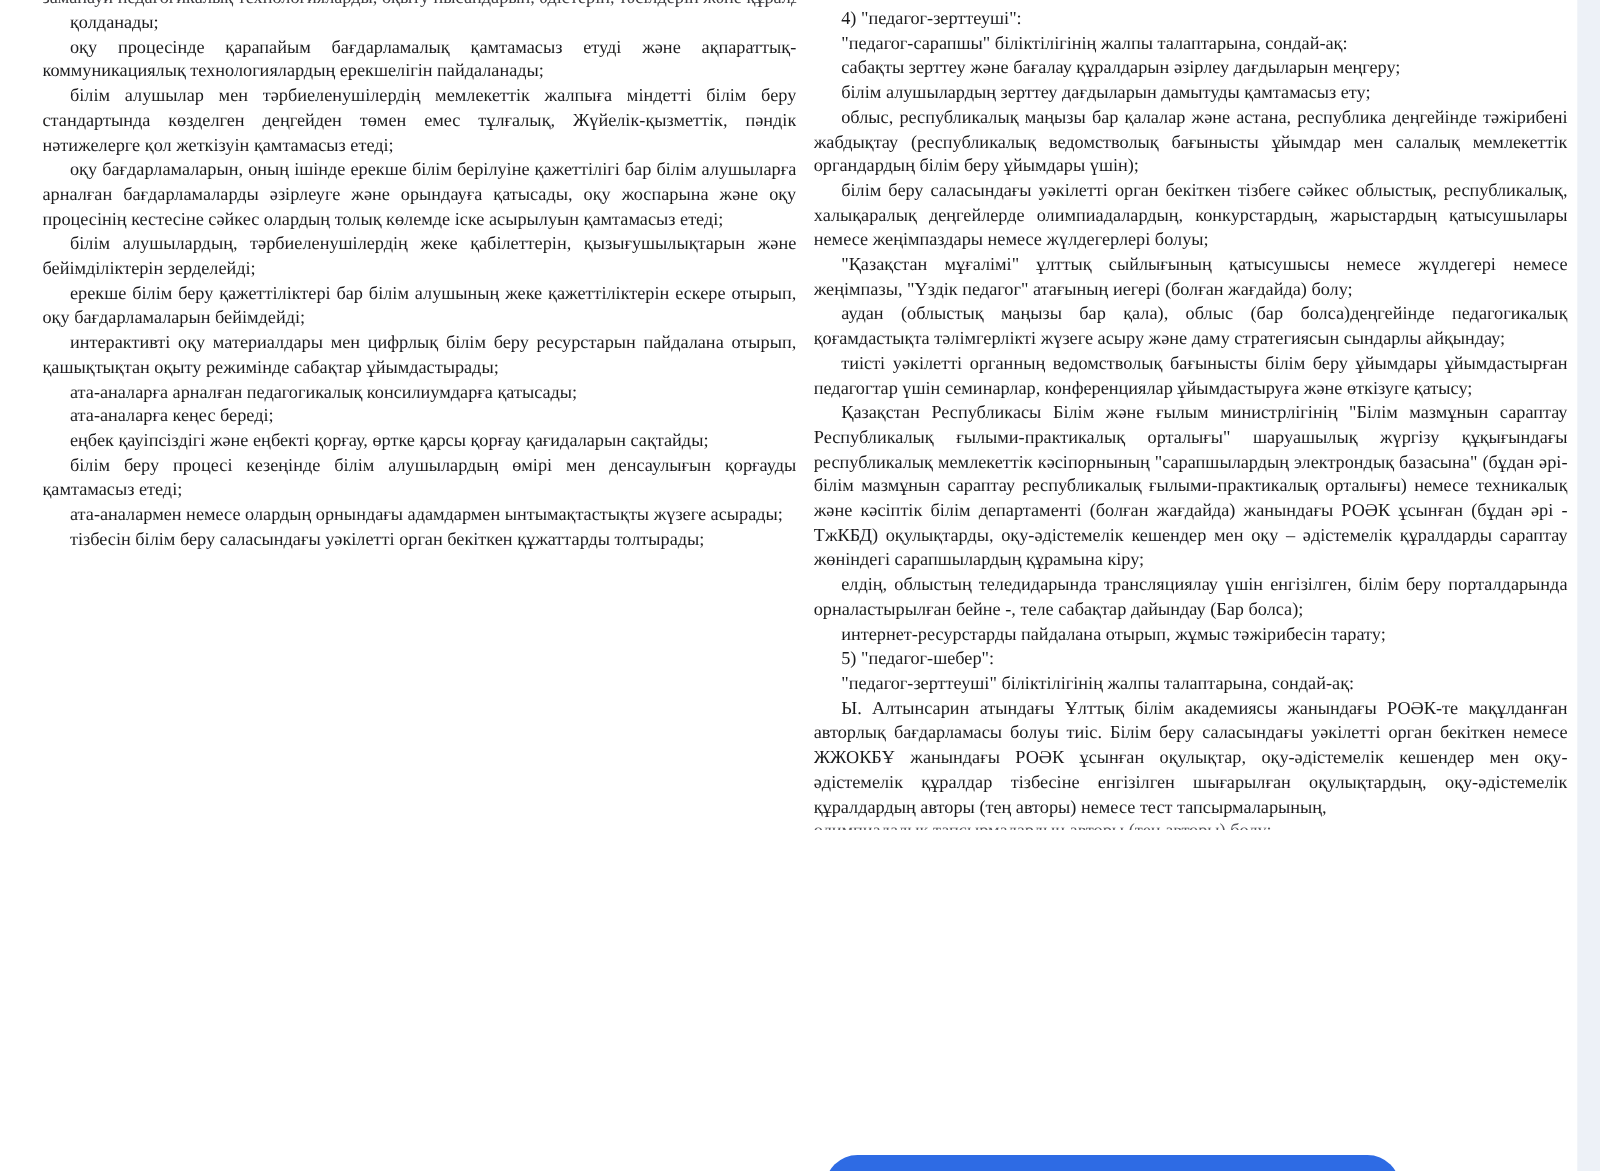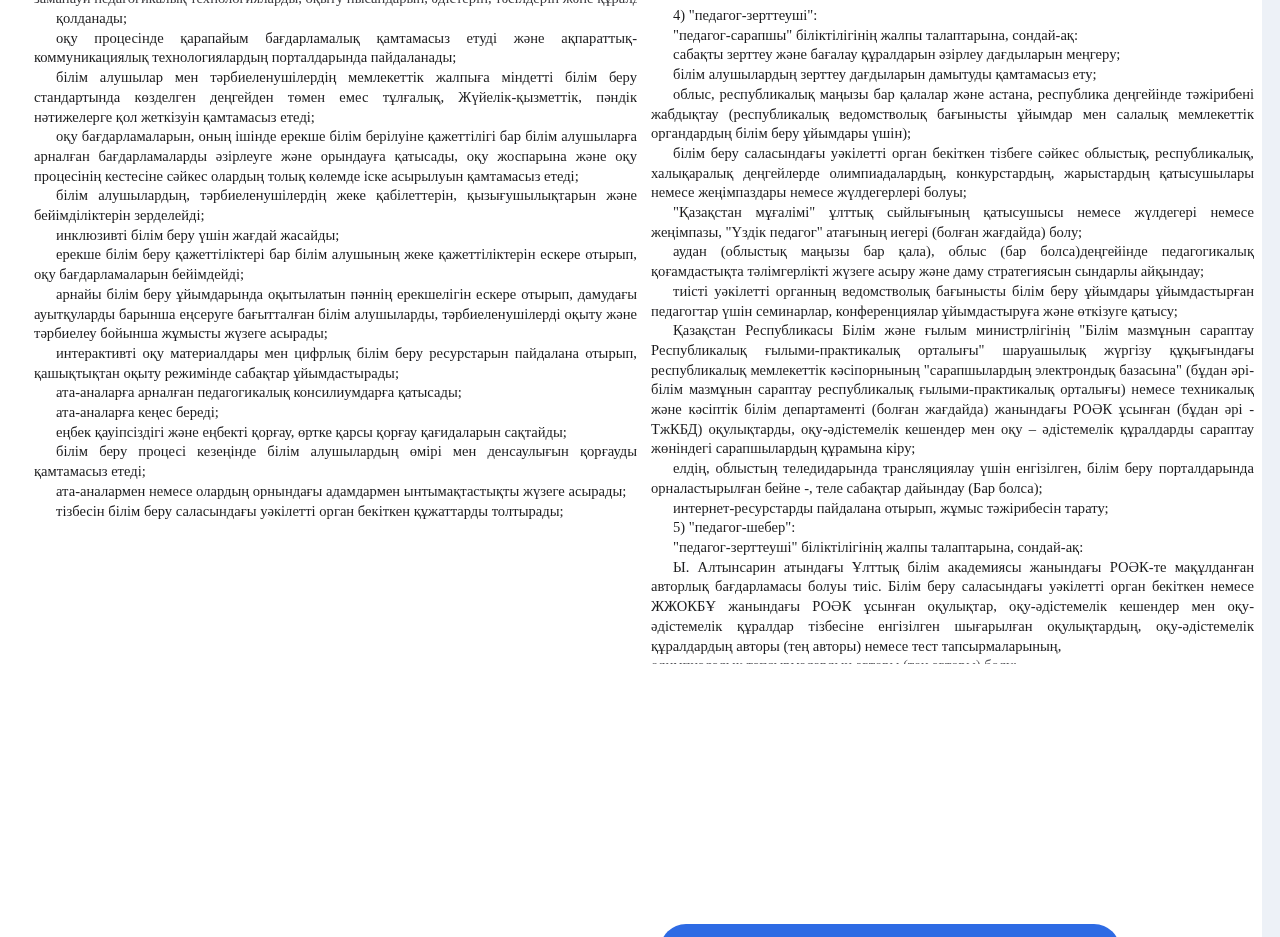--- a/index.html
+++ b/index.html
@@ -70,27 +70,25 @@
 
 <div class="page" style="background: rgb(255, 255, 255);">
   <div class="columns">
 
     <div class="col col-left">
       <div class="partial-top">
         <span class="inner">заманауи педагогикалық технологияларды, оқыту нысандарын, әдістерін, тәсілдерін және құралдарын</span>
       </div>
       <div>
           <p class="para">қолданады;</p>
-          <p class="para">оқу процесінде қарапайым бағдарламалық қамтамасыз етуді және ақпараттық-коммуникациялық технологиялардың порталдарында пайдаланады;</p>
+          <p class="para">оқу процесінде қарапайым бағдарламалық қамтамасыз етуді және ақпараттық-коммуникациялық технологиялардың ерекшелігін пайдаланады;</p>
           <p class="para">білім алушылар мен тәрбиеленушілердің мемлекеттік жалпыға міндетті білім беру стандартында көзделген деңгейден төмен емес тұлғалық, Жүйелік-қызметтік, пәндік нәтижелерге қол жеткізуін қамтамасыз етеді;</p>
           <p class="para">оқу бағдарламаларын, оның ішінде ерекше білім берілуіне қажеттілігі бар білім алушыларға арналған бағдарламаларды әзірлеуге және орындауға қатысады, оқу жоспарына және оқу процесінің кестесіне сәйкес олардың толық көлемде іске асырылуын қамтамасыз етеді;</p>
           <p class="para">білім алушылардың, тәрбиеленушілердің жеке қабілеттерін, қызығушылықтарын және бейімділіктерін зерделейді;</p>
-          <p class="para">инклюзивті білім беру үшін жағдай жасайды;</p>
           <p class="para">ерекше білім беру қажеттіліктері бар білім алушының жеке қажеттіліктерін ескере отырып, оқу бағдарламаларын бейімдейді;</p>
-          <p class="para">арнайы білім беру ұйымдарында оқытылатын пәннің ерекшелігін ескере отырып, дамудағы ауытқуларды барынша еңсеруге бағытталған білім алушыларды, тәрбиеленушілерді оқыту және тәрбиелеу бойынша жұмысты жүзеге асырады;</p>
           <p class="para">интерактивті оқу материалдары мен цифрлық білім беру ресурстарын пайдалана отырып, қашықтықтан оқыту режимінде сабақтар ұйымдастырады;</p>
           <p class="para">ата-аналарға арналған педагогикалық консилиумдарға қатысады;</p>
           <p class="para">ата-аналарға кеңес береді;</p>
           <p class="para">еңбек қауіпсіздігі және еңбекті қорғау, өртке қарсы қорғау қағидаларын сақтайды;</p>
           <p class="para">білім беру процесі кезеңінде білім алушылардың өмірі мен денсаулығын қорғауды қамтамасыз етеді;</p>
           <p class="para">ата-аналармен немесе олардың орнындағы адамдармен ынтымақтастықты жүзеге асырады;</p>
           <p class="para">тізбесін білім беру саласындағы уәкілетті орган бекіткен құжаттарды толтырады;</p>
         </div>
     </div>
 

